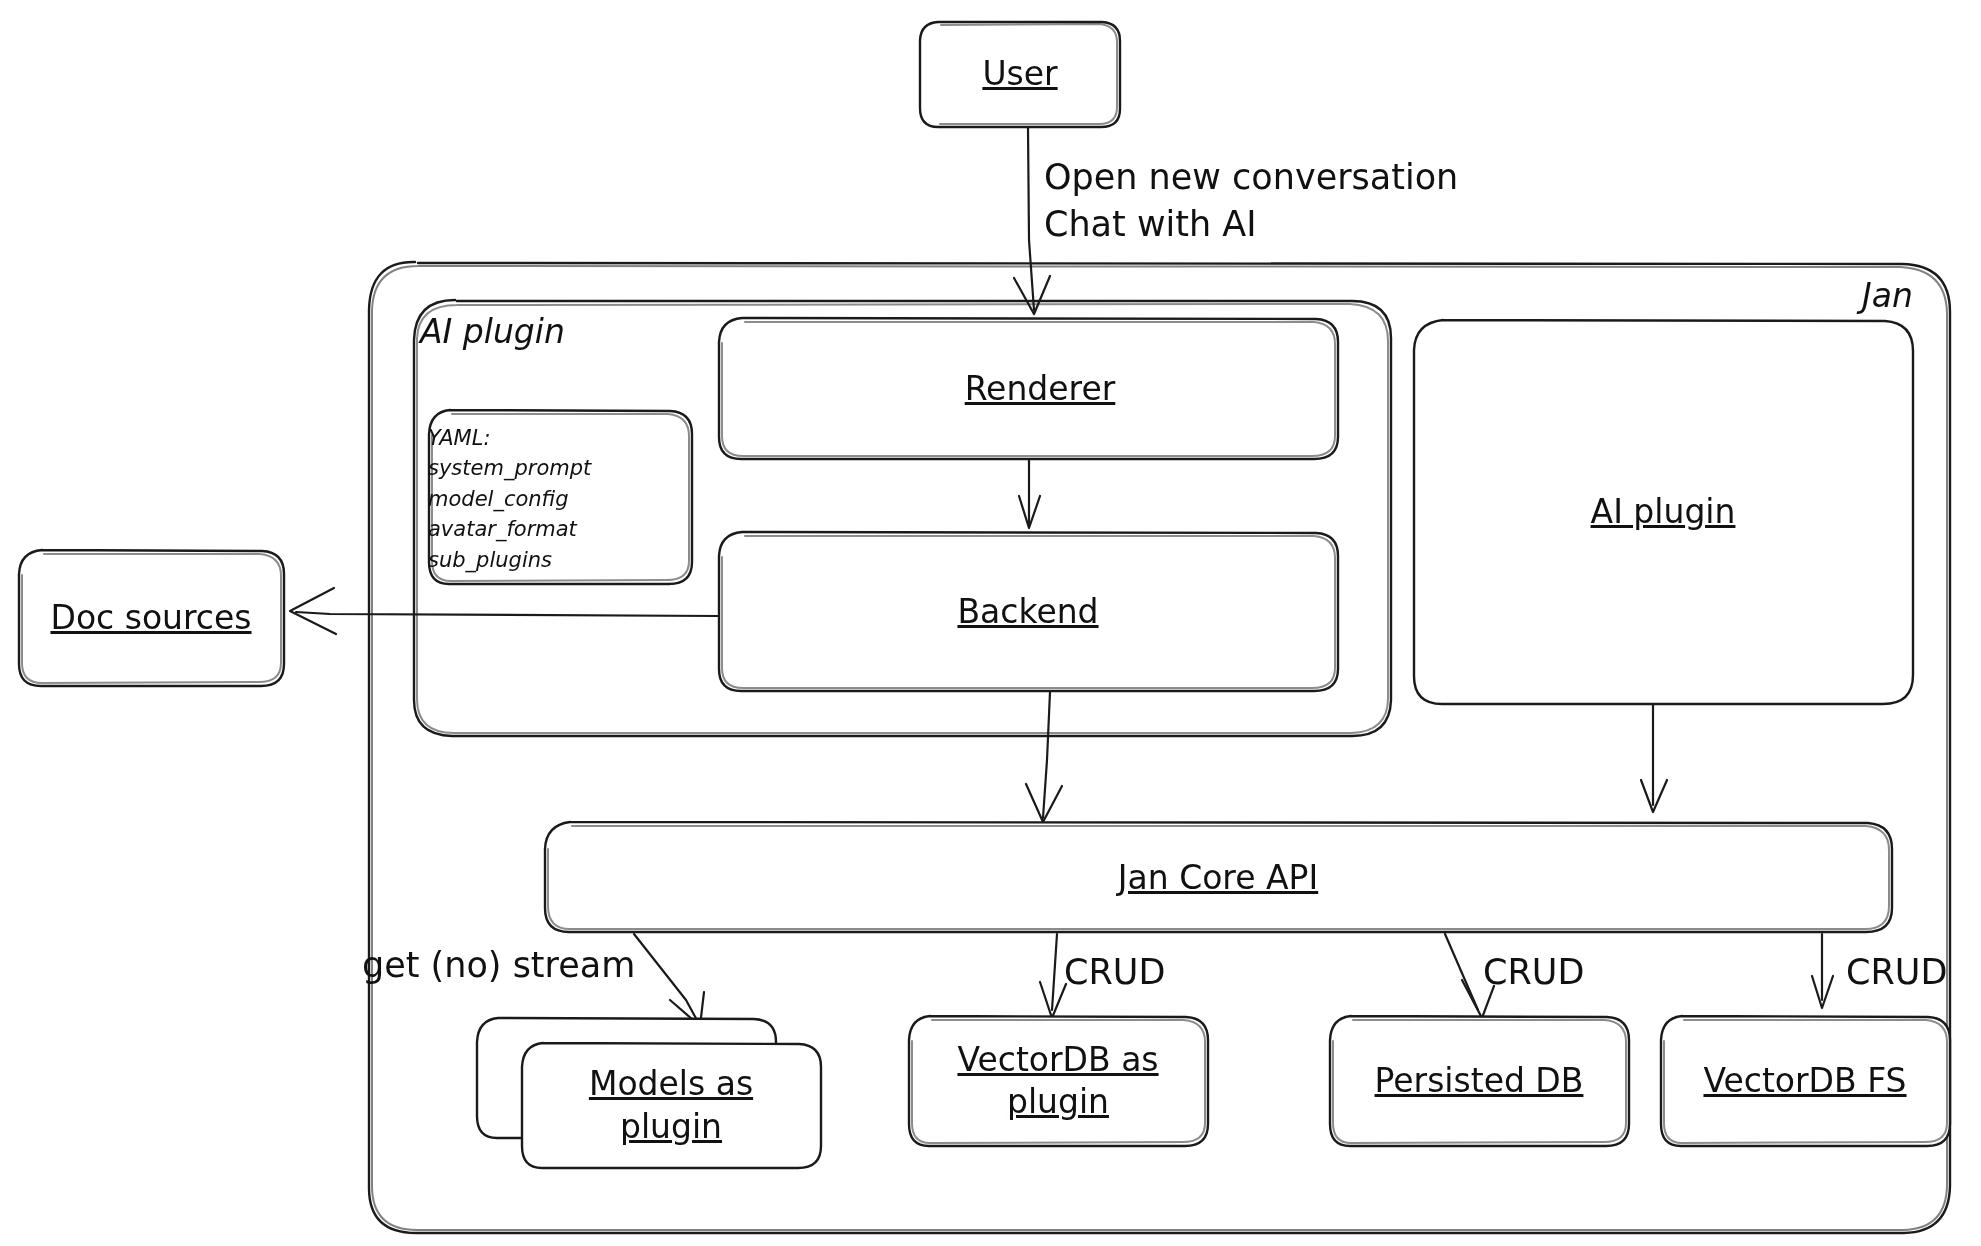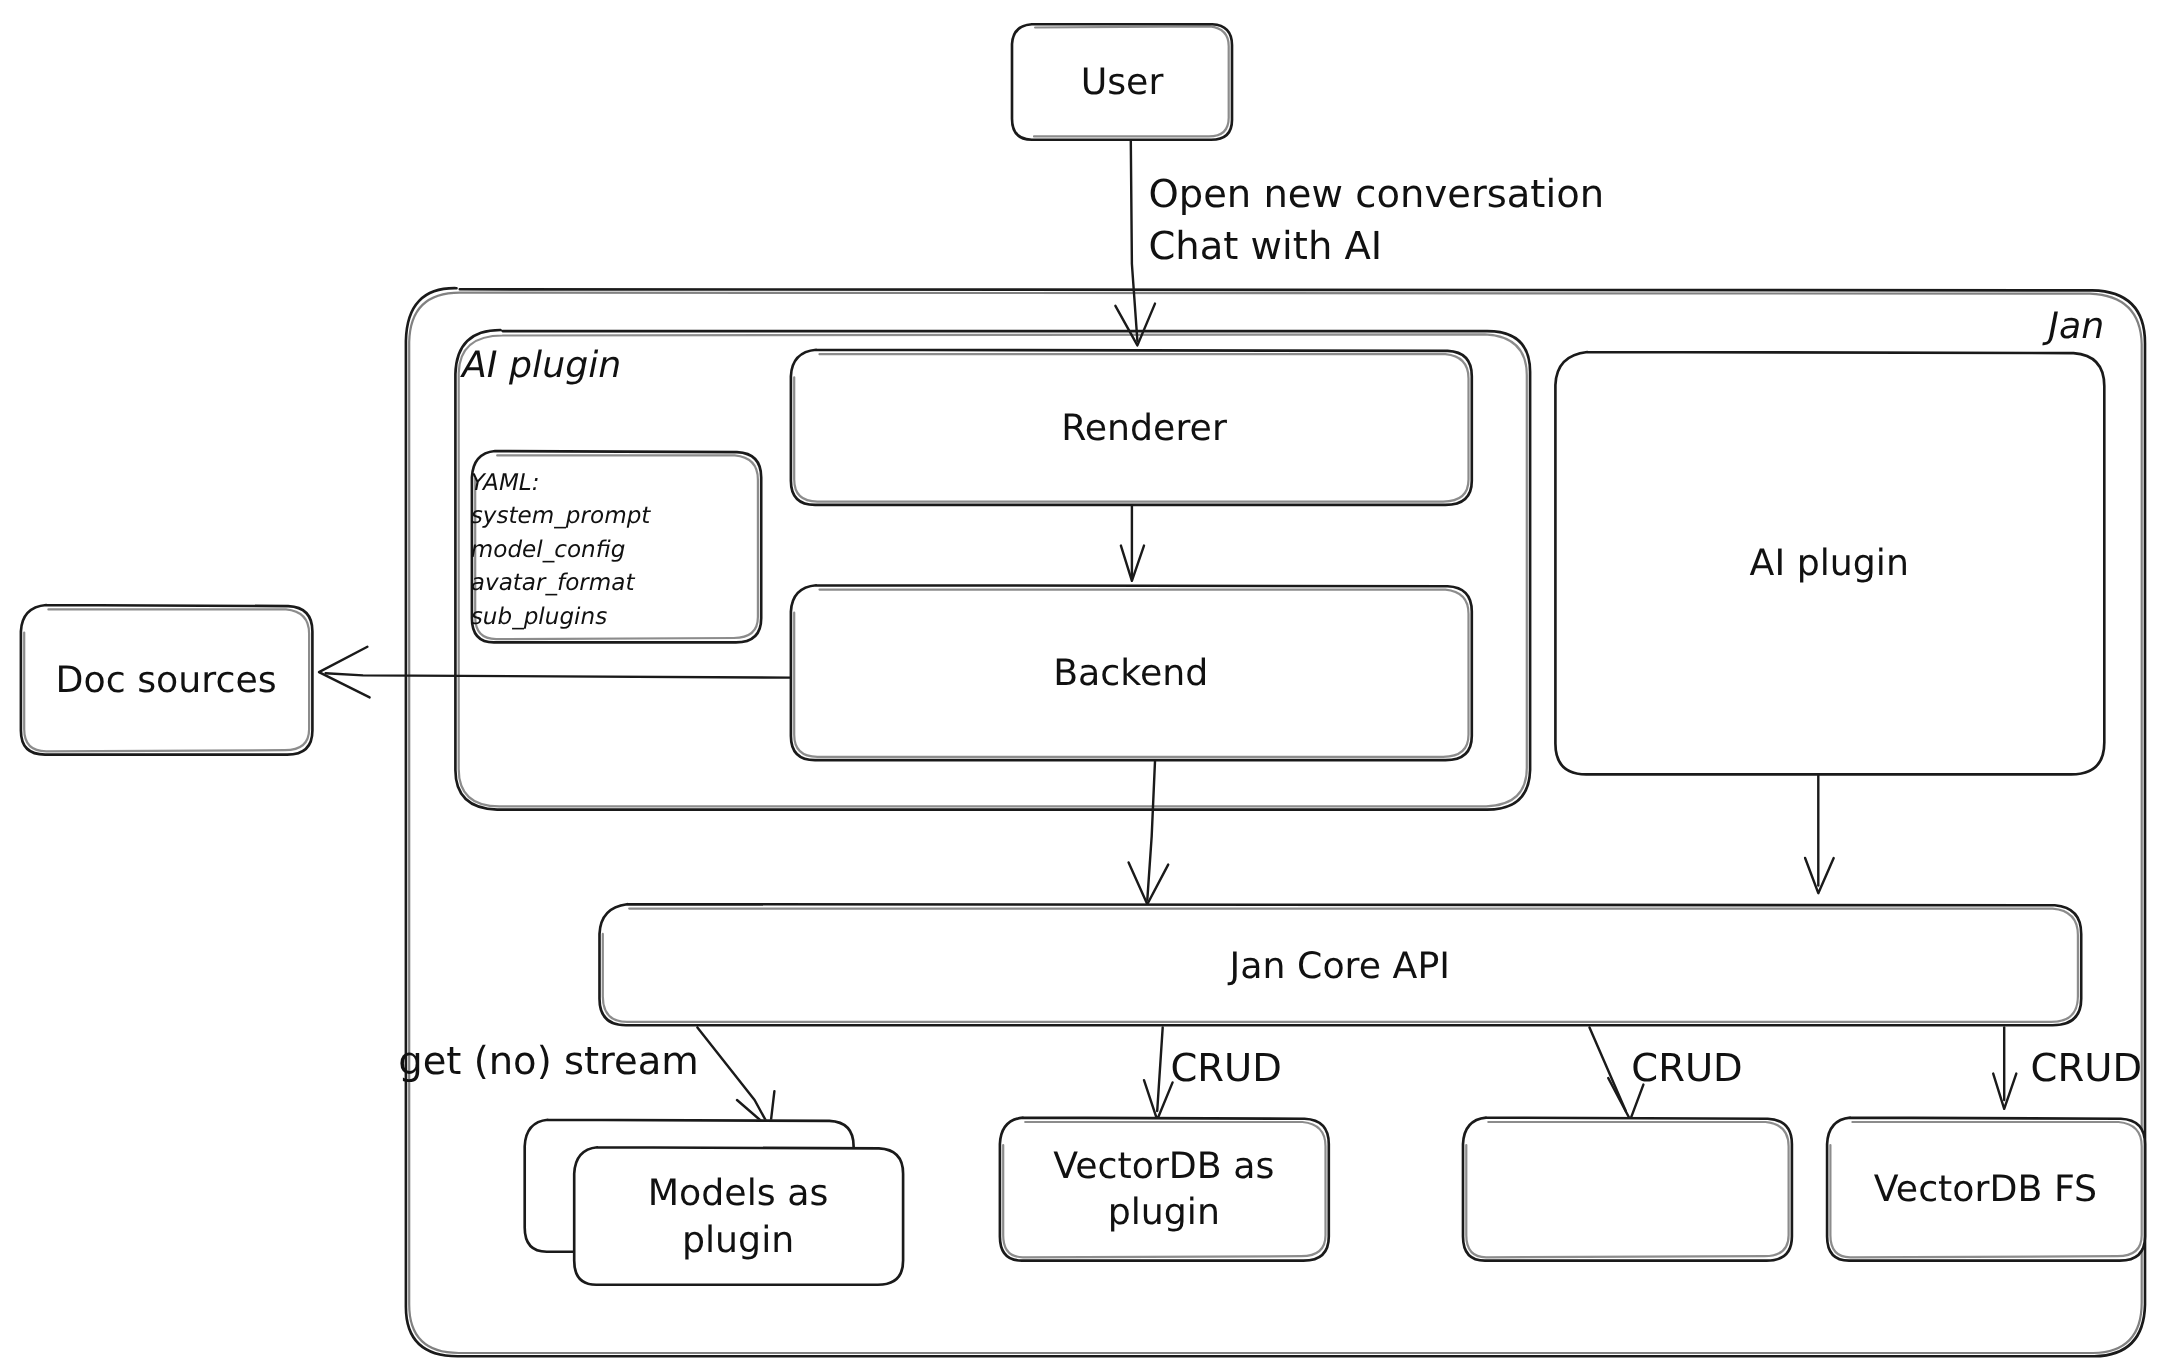--- a/index.html
+++ b/index.html
@@ -62,20 +62,21 @@
   .node-wrap {
     position: absolute;
     display: flex;
     align-items: center;
     justify-content: center;
     text-align: center;
     color: #111111;
     font-size: 33px;
     line-height: 1.28;
     font-family: "DejaVu Sans", sans-serif;
+    text-decoration: underline;
   }
   .container-title {
     position: absolute;
     font-size: 33px;
     color: #111111;
     font-style: italic;
   }
   .edge-label {
     position: absolute;
     font-size: 35px;
@@ -238,20 +239,21 @@
   <div class="node-wrap" style="left:544px; top:822px; width:1348px; height:112px;">Jan Core API</div>
 
   <div class="node-wrap" style="left:18px; top:550px; width:266px; height:137px;">Doc sources</div>
 
   <div class="node-wrap" style="left:521px; top:1043px; width:300px; height:125px; white-space:pre-line;">Models as
 plugin</div>
 
   <div class="node-wrap" style="left:908px; top:1016px; width:300px; height:130px; white-space:pre-line;">VectorDB as
 plugin</div>
 
+  <div class="node-wrap" style="left:1329px; top:1016px; width:300px; height:130px;">Persisted DB</div>
 
   <div class="node-wrap" style="left:1660px; top:1016px; width:290px; height:130px;">VectorDB FS</div>
 
   <div class="yaml-box-text" style="left:428px; top:423px;">
     <span class="yaml-line">YAML:</span>
     <span class="yaml-line">system_prompt</span>
     <span class="yaml-line">model_config</span>
     <span class="yaml-line">avatar_format</span>
     <span class="yaml-line">sub_plugins</span>
   </div>

